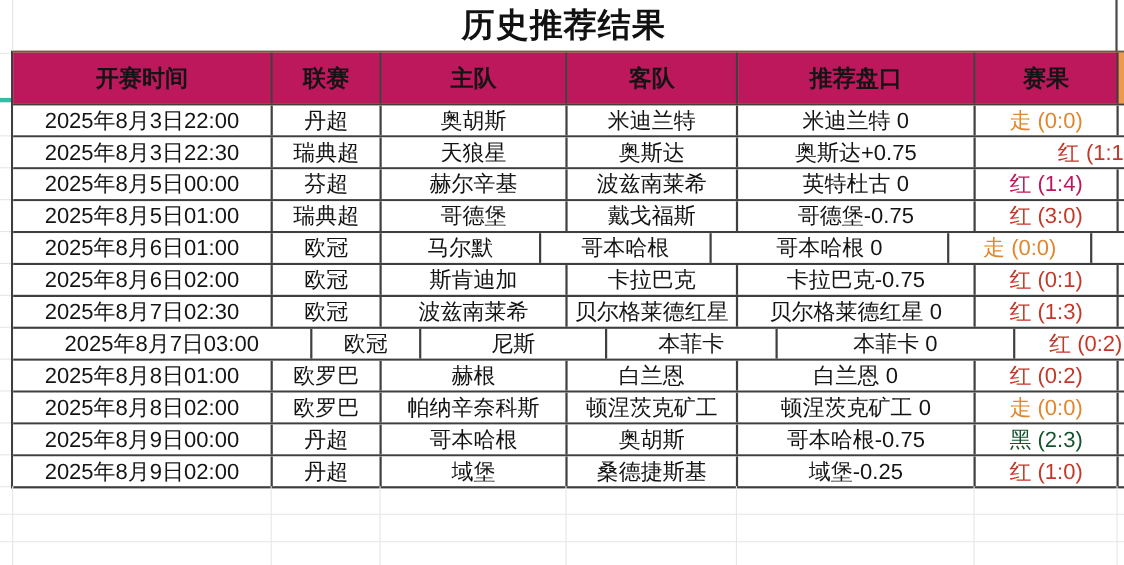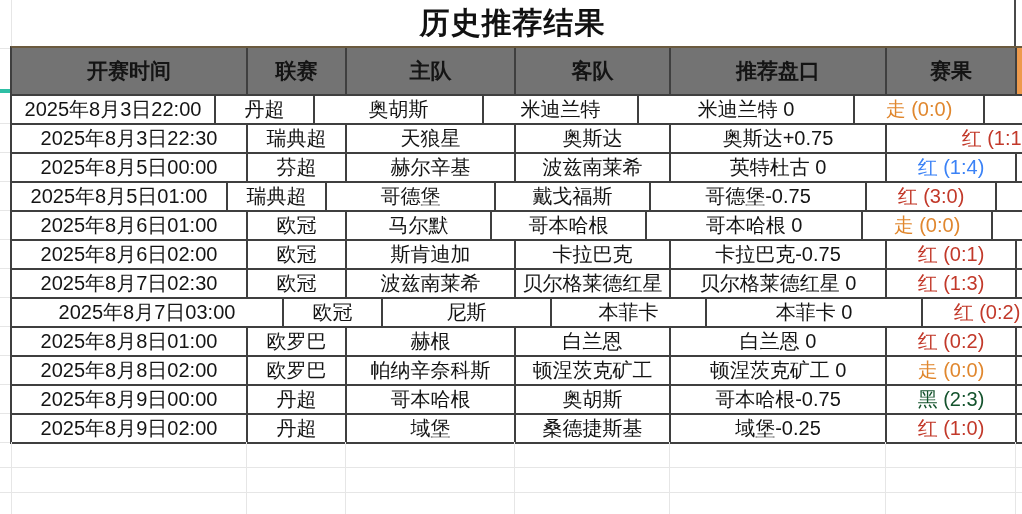--- a/index.html
+++ b/index.html
@@ -24,21 +24,21 @@
     box-sizing:border-box;
   }
   .row{display:flex;width:1010px;}
   .row.header{height:46px;border-bottom:2px solid #3f3f3f;background:#ee9a4c;}
   .row.data{height:27px;border-bottom:2px solid #3f3f3f;background:#ffffff;}
   .cell{
     box-sizing:border-box;flex:0 0 auto;overflow:hidden;white-space:nowrap;
     display:flex;align-items:center;justify-content:center;
     border-right:2px solid #3f3f3f;color:#141414;font-size:20px;
   }
-  .cell.hcell{font-weight:bold;font-size:21px;background:#737373;}
+  .cell.hcell{font-weight:bold;font-size:21px;background:#be185d;}
   .cell.sliver{border-right:none;}
   .row.header .cell.sliver{background:#ee9a4c;}
 </style>
 </head>
 <body>
 
 <div class="sheet">
   <div class="title-cell">历史推荐结果</div>
   <div class="title-right-border"></div>
   <div class="teal-accent"></div>
@@ -48,21 +48,21 @@
         <div class="cell hcell" style="width: 236px;">开赛时间</div>
         <div class="cell hcell" style="width: 99px;">联赛</div>
         <div class="cell hcell" style="width: 169px;">主队</div>
         <div class="cell hcell" style="width: 155px;">客队</div>
         <div class="cell hcell" style="width: 216px;">推荐盘口</div>
         <div class="cell hcell" style="width: 130px;">赛果</div>
         <div class="cell sliver" style="flex: 1 1 auto;"></div>
       </div>
     <div id="tbody">
         <div class="row data">
-          <div class="cell " style="width: 204px;">2025年8月3日22:00</div>
+          <div class="cell " style="width: 236px;">2025年8月3日22:00</div>
           <div class="cell " style="width: 99px;">丹超</div>
           <div class="cell " style="width: 169px;">奥胡斯</div>
           <div class="cell " style="width: 155px;">米迪兰特</div>
           <div class="cell " style="width: 216px;">米迪兰特 0</div>
           <div class="cell result" style="width: 130px; color: rgb(224, 135, 46);">走 (0:0)</div>
           <div class="cell sliver" style="flex: 1 1 auto;"></div>
         </div>
         <div class="row data">
           <div class="cell " style="width: 236px;">2025年8月3日22:30</div>
           <div class="cell " style="width: 99px;">瑞典超</div>
@@ -71,25 +71,25 @@
           <div class="cell " style="width: 216px;">奥斯达+0.75</div>
           <div class="cell result" style="width: 130px; color: rgb(194, 57, 42); margin-left: 44px;">红 (1:1)</div>
           <div class="cell sliver" style="flex: 1 1 auto;"></div>
         </div>
         <div class="row data">
           <div class="cell " style="width: 236px;">2025年8月5日00:00</div>
           <div class="cell " style="width: 99px;">芬超</div>
           <div class="cell " style="width: 169px;">赫尔辛基</div>
           <div class="cell " style="width: 155px;">波兹南莱希</div>
           <div class="cell " style="width: 216px;">英特杜古 0</div>
-          <div class="cell result" style="width: 130px; color: #3b82f6;">红 (1:4)</div>
+          <div class="cell result" style="width: 130px; color: #be185d;">红 (1:4)</div>
           <div class="cell sliver" style="flex: 1 1 auto;"></div>
         </div>
         <div class="row data">
-          <div class="cell " style="width: 216px;">2025年8月5日01:00</div>
+          <div class="cell " style="width: 236px;">2025年8月5日01:00</div>
           <div class="cell " style="width: 99px;">瑞典超</div>
           <div class="cell " style="width: 169px;">哥德堡</div>
           <div class="cell " style="width: 155px;">戴戈福斯</div>
           <div class="cell " style="width: 216px;">哥德堡-0.75</div>
           <div class="cell result" style="width: 130px; color: rgb(194, 57, 42);">红 (3:0)</div>
           <div class="cell sliver" style="flex: 1 1 auto;"></div>
         </div>
         <div class="row data">
           <div class="cell " style="width: 236px;">2025年8月6日01:00</div>
           <div class="cell " style="width: 99px;">欧冠</div>

